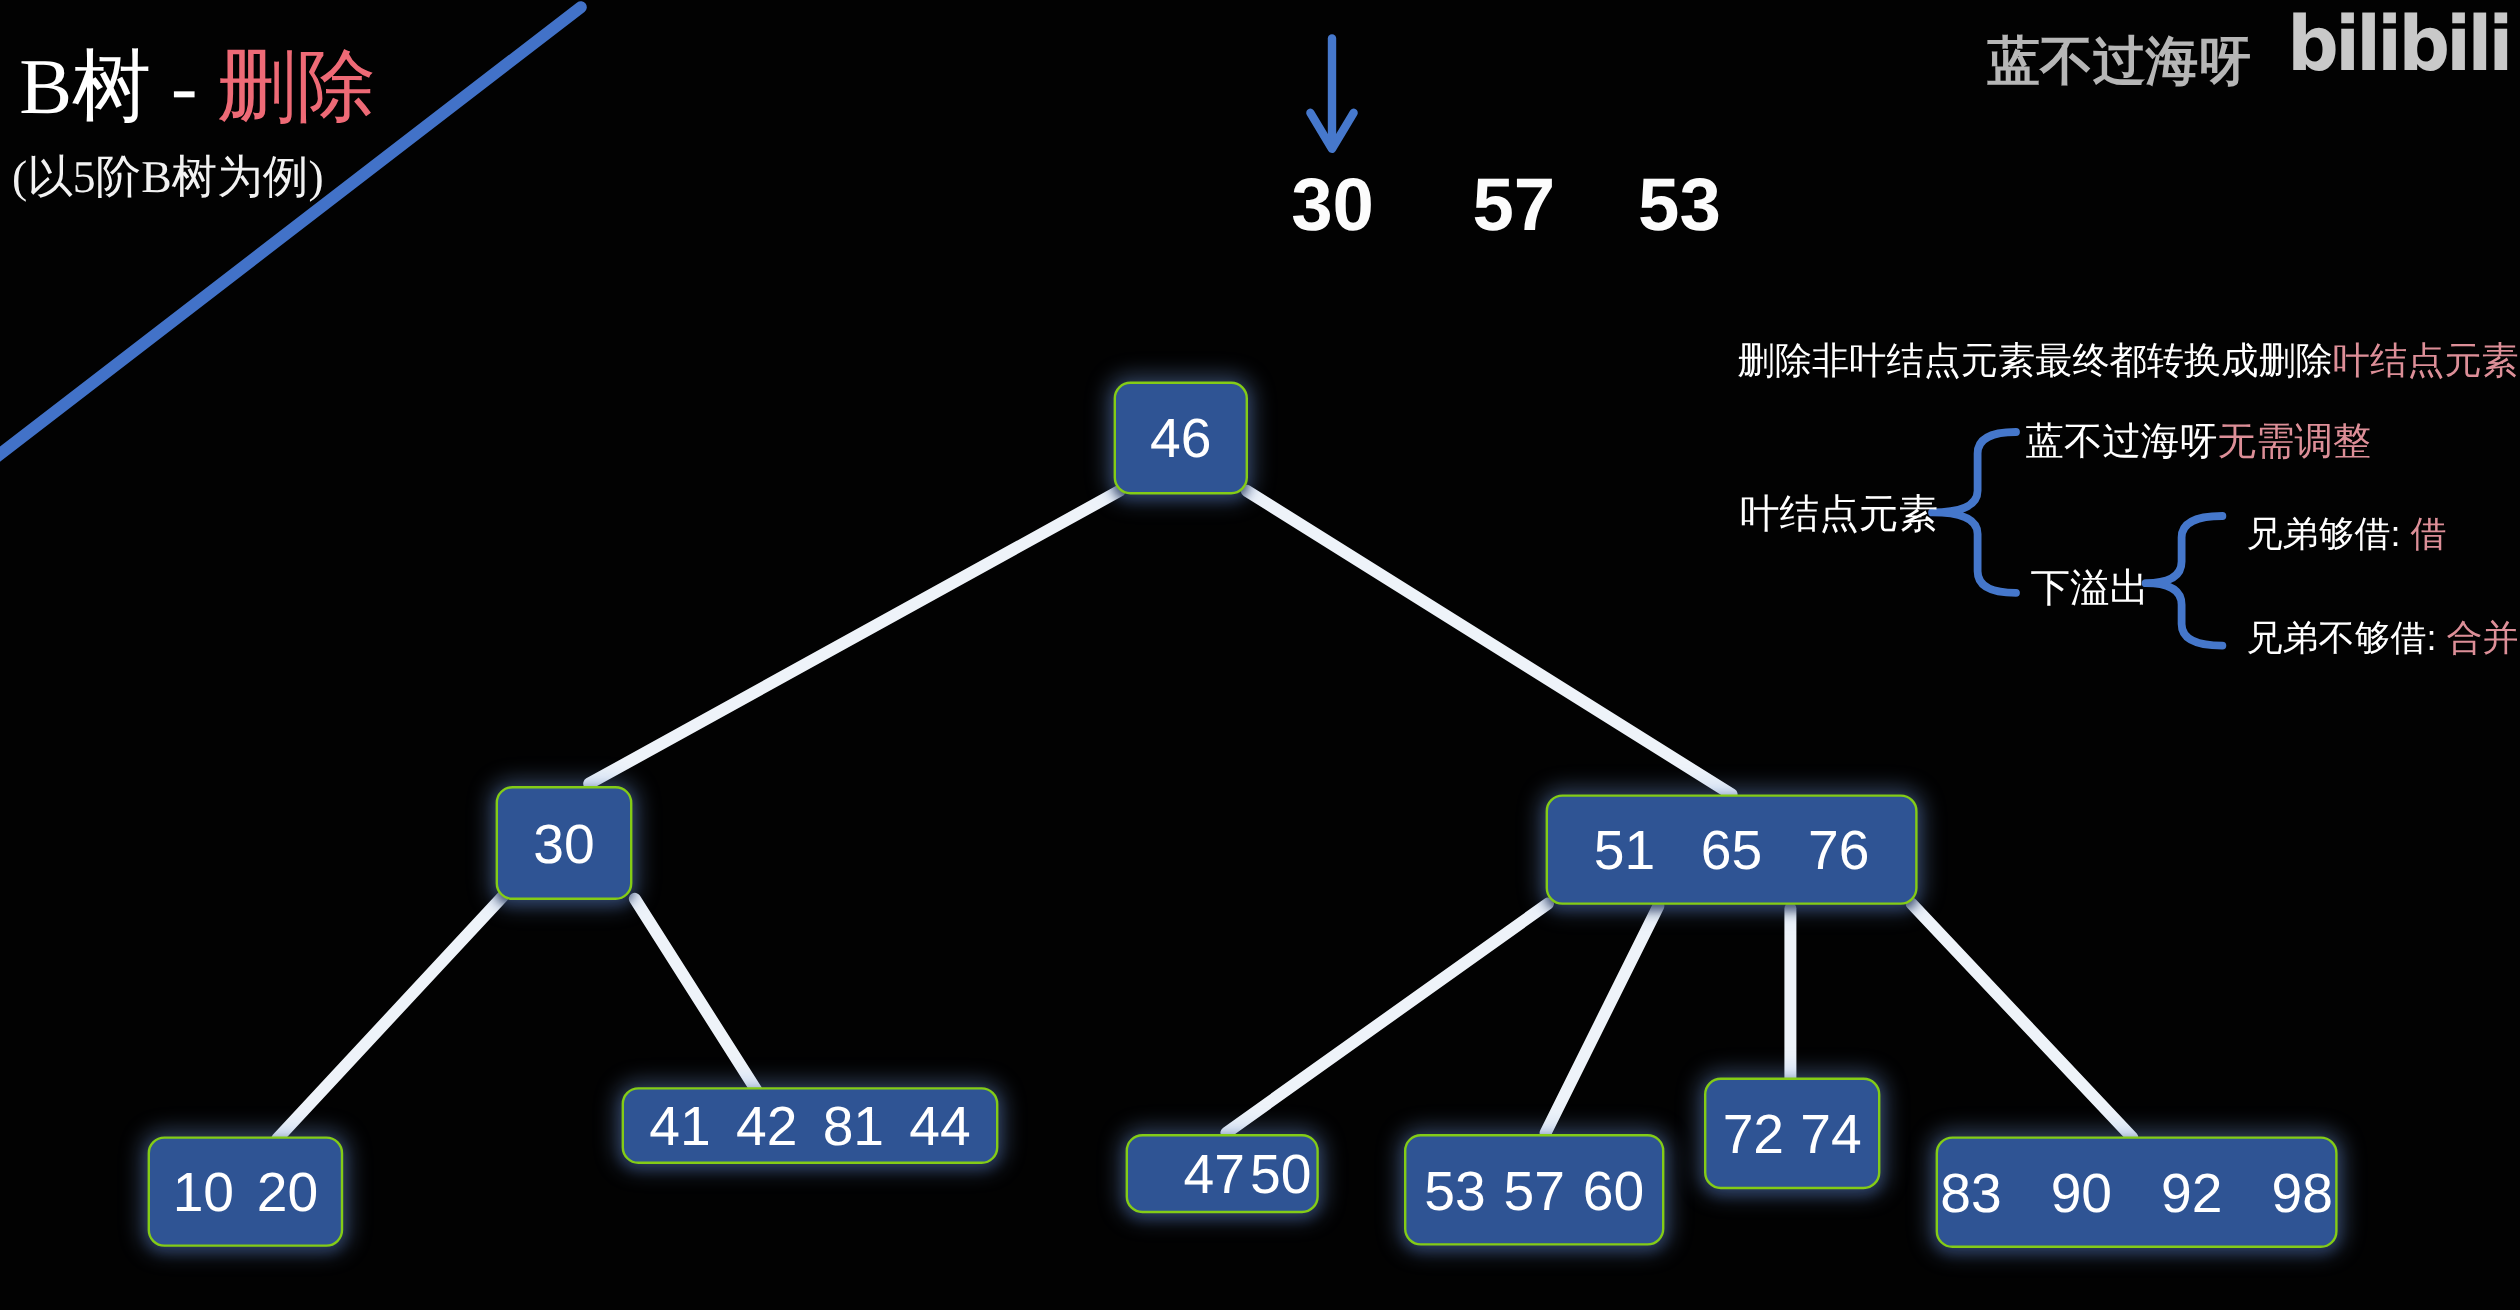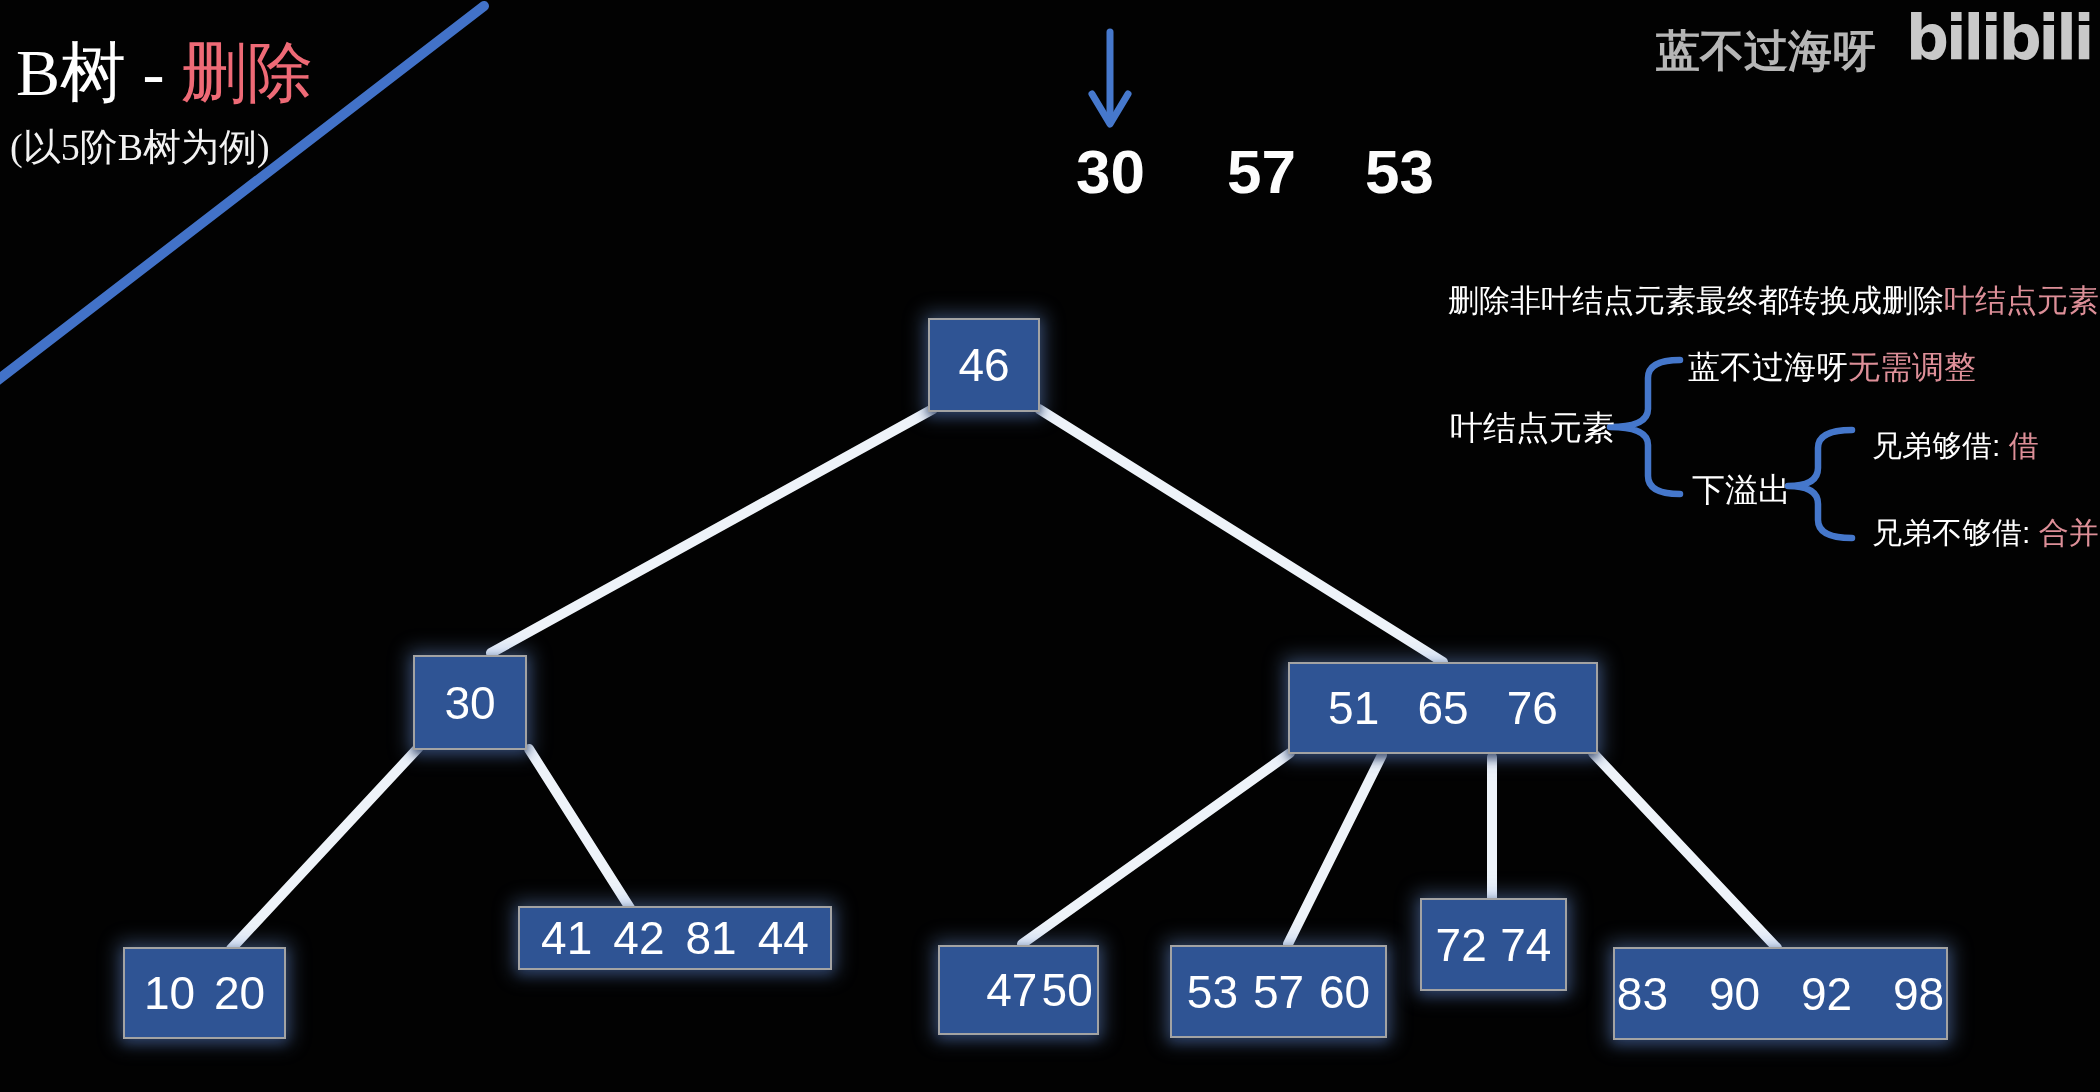--- a/index.html
+++ b/index.html
@@ -32,21 +32,21 @@
   .n-line1{left:1448px;top:283px;font-size:31px;}
   .n-branch-root{left:1450px;top:409px;font-size:33px;}
   .n-case1{left:1688px;top:349px;font-size:32px;}
   .n-underflow{left:1692px;top:471px;font-size:33px;}
   .n-case2a{left:1872px;top:429px;font-size:30px;text-align:right;}
   .n-case2b{left:1872px;top:516px;font-size:30px;}
 
   
   .node{
     position:absolute;display:flex;align-items:center;justify-content:space-evenly;
-    background:#2f5494;border:2px solid #a3a3a3;border-radius:0;
+    background:#2f5494;border:2px solid #84cc16;border-radius:14px;
     box-shadow:0 0 18px 5px rgba(125,165,230,.38), 0 4px 10px rgba(10,20,45,.9);
     color:#ffffff;font-size:46px;box-sizing:border-box;
   }
   .node .key{line-height:1;}
 </style>
 </head>
 <body>
 
 <div class="stage">
 
@@ -127,21 +127,21 @@
     <span class="key">20</span>
   </div>
 
   <div class="node" style="left:518px;top:906px;width:314px;height:64px;">
     <span class="key">41</span>
     <span class="key">42</span>
     <span class="key">81</span>
     <span class="key">44</span>
   </div>
 
-  <div class="node" style="left:938px;top:945px;width:161px;height:90px;padding-left:42px;">
+  <div class="node" style="left:938px;top:945px;width:161px;height:66px;padding-left:42px;">
     <span class="key">47</span>
     <span class="key">50</span>
   </div>
 
   <div class="node" style="left:1170px;top:945px;width:217px;height:93px;">
     <span class="key">53</span>
     <span class="key">57</span>
     <span class="key">60</span>
   </div>
 

